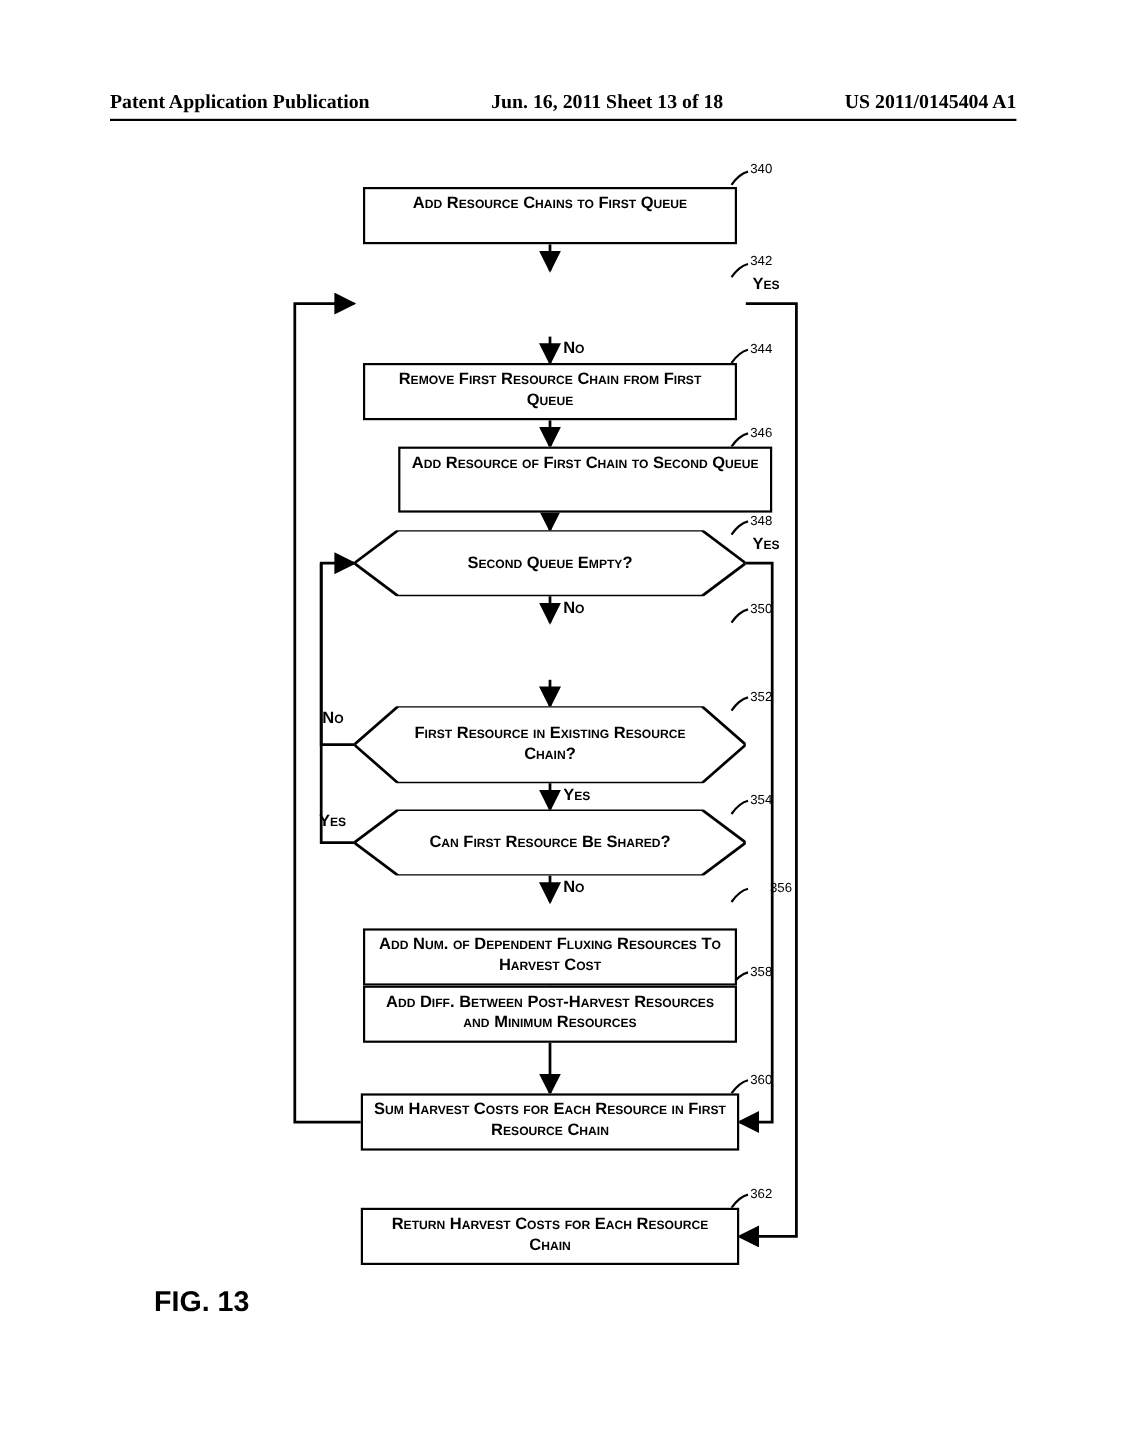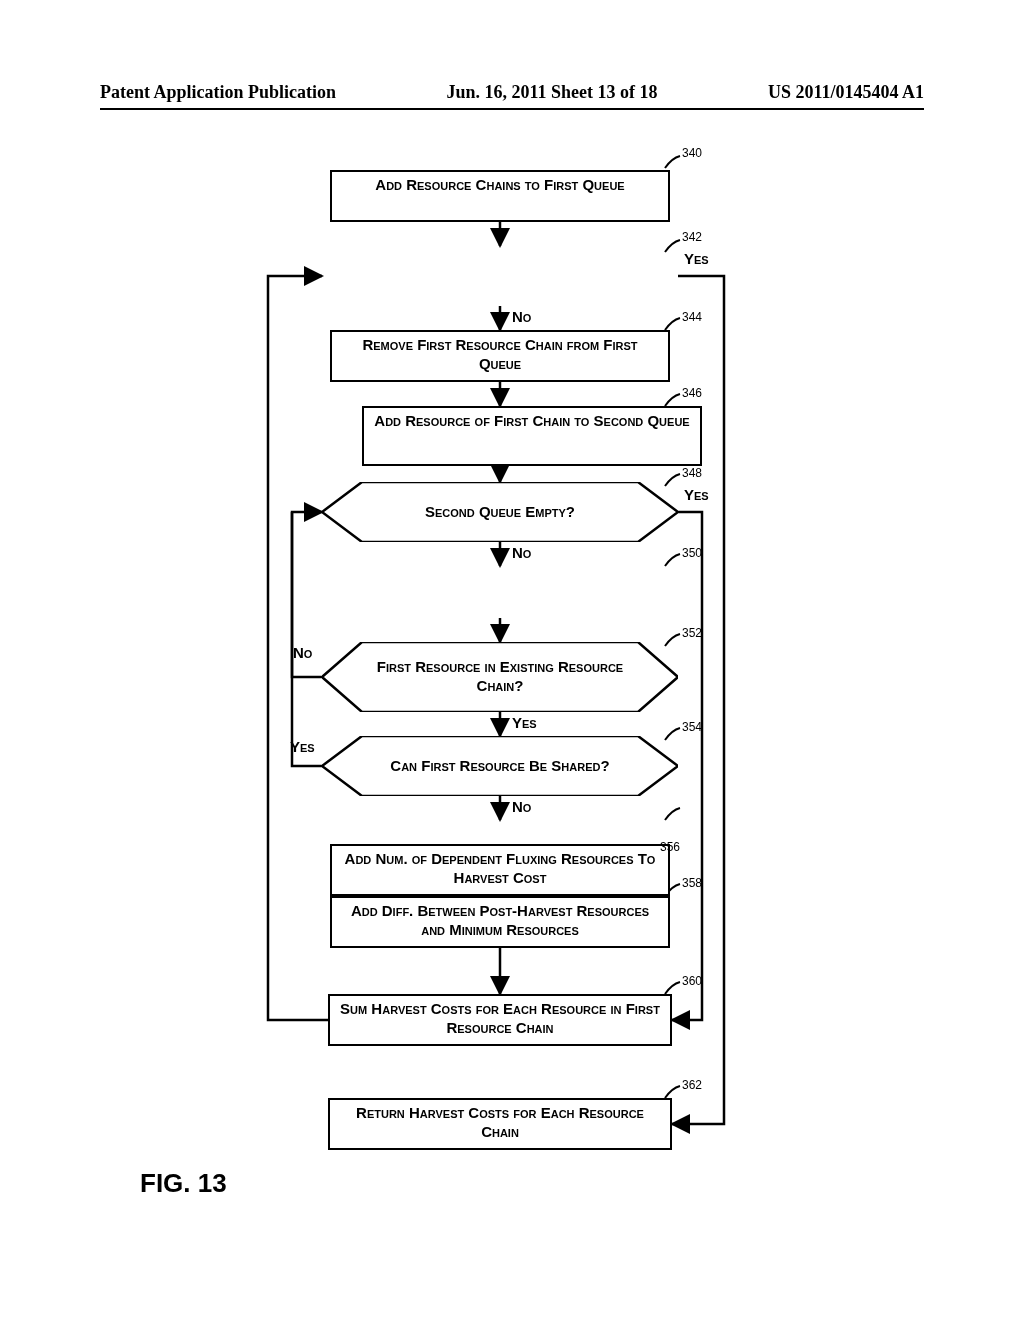--- a/index.html
+++ b/index.html
@@ -217,21 +217,21 @@
         <span>Can First Resource Be Shared?</span>
       </div>
   </div>
   <div class="ref" style="left:682px; top:720px;">354</div>
   <div class="edge-label" style="left:290px; top:738px;">Yes</div>
   <div class="edge-label" style="left:512px; top:798px;">No</div>
 
   <div class="box" style="left:330px; top:820px; width:340px; height:52px;margin-top:24px;">
     <span>Add Num. of Dependent Fluxing Resources To Harvest Cost</span>
   </div>
-  <div class="ref" style="left:660px; top:800px;margin-top:40px;">356</div>
+  <div class="ref" style="left:700px; top:800px;">356</div>
 
   <div class="box" style="left:330px; top:896px; width:340px; height:52px;">
     <span>Add Diff. Between Post-Harvest Resources and Minimum Resources</span>
   </div>
   <div class="ref" style="left:682px; top:876px;">358</div>
 
   <div class="box" style="left:328px; top:994px; width:344px; height:52px;">
     <span>Sum Harvest Costs for Each Resource in First Resource Chain</span>
   </div>
   <div class="ref" style="left:682px; top:974px;">360</div>

